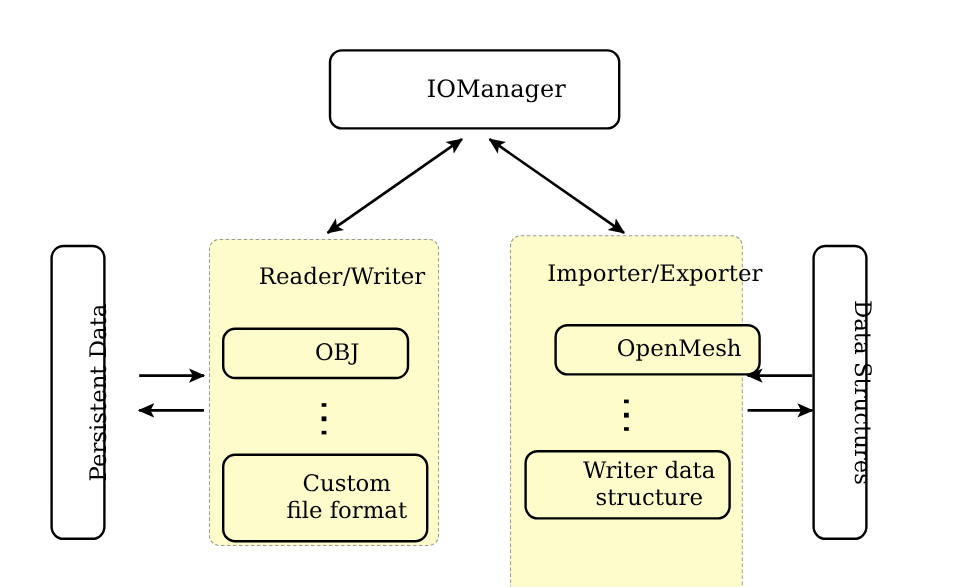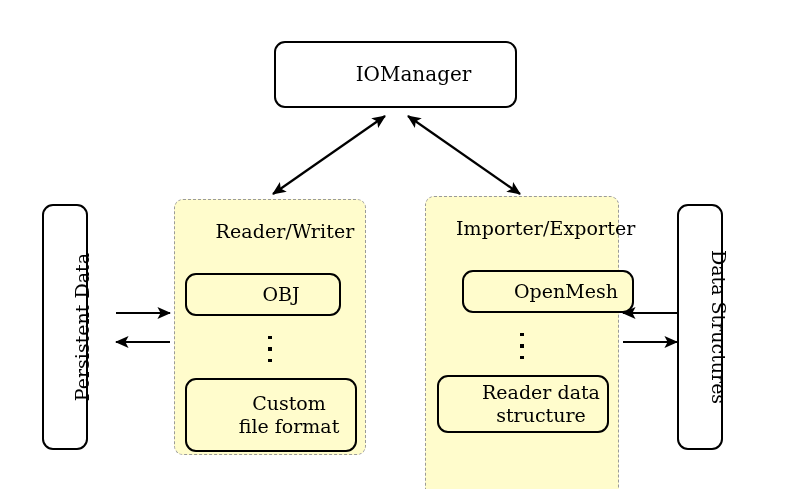--- a/index.html
+++ b/index.html
@@ -141,21 +141,21 @@
       <span>OpenMesh</span>
     </div>
 
     <div class="vdots" style="left:0; right:0; top:136px; height:26px;">
       <span></span>
         <span></span>
         <span></span>
     </div>
 
     <div class="node node-filled label-md" style="left:11px; top:178px; width:172px; height:58px; white-space:pre-line;">
-      <span>Reader data
+      <span>Writer data
 structure</span>
     </div>
   </div>
 
   <svg class="arrows" viewBox="0 0 800 489">
     <defs>
       <marker id="ah" viewBox="0 0 10 10" refX="9.2" refY="5" markerWidth="6.2" markerHeight="6.2" orient="auto-start-reverse">
         <path d="M 0 0.6 L 10 5 L 0 9.4 L 2.3 5 Z" fill="#000000"></path>
       </marker>
     </defs>

